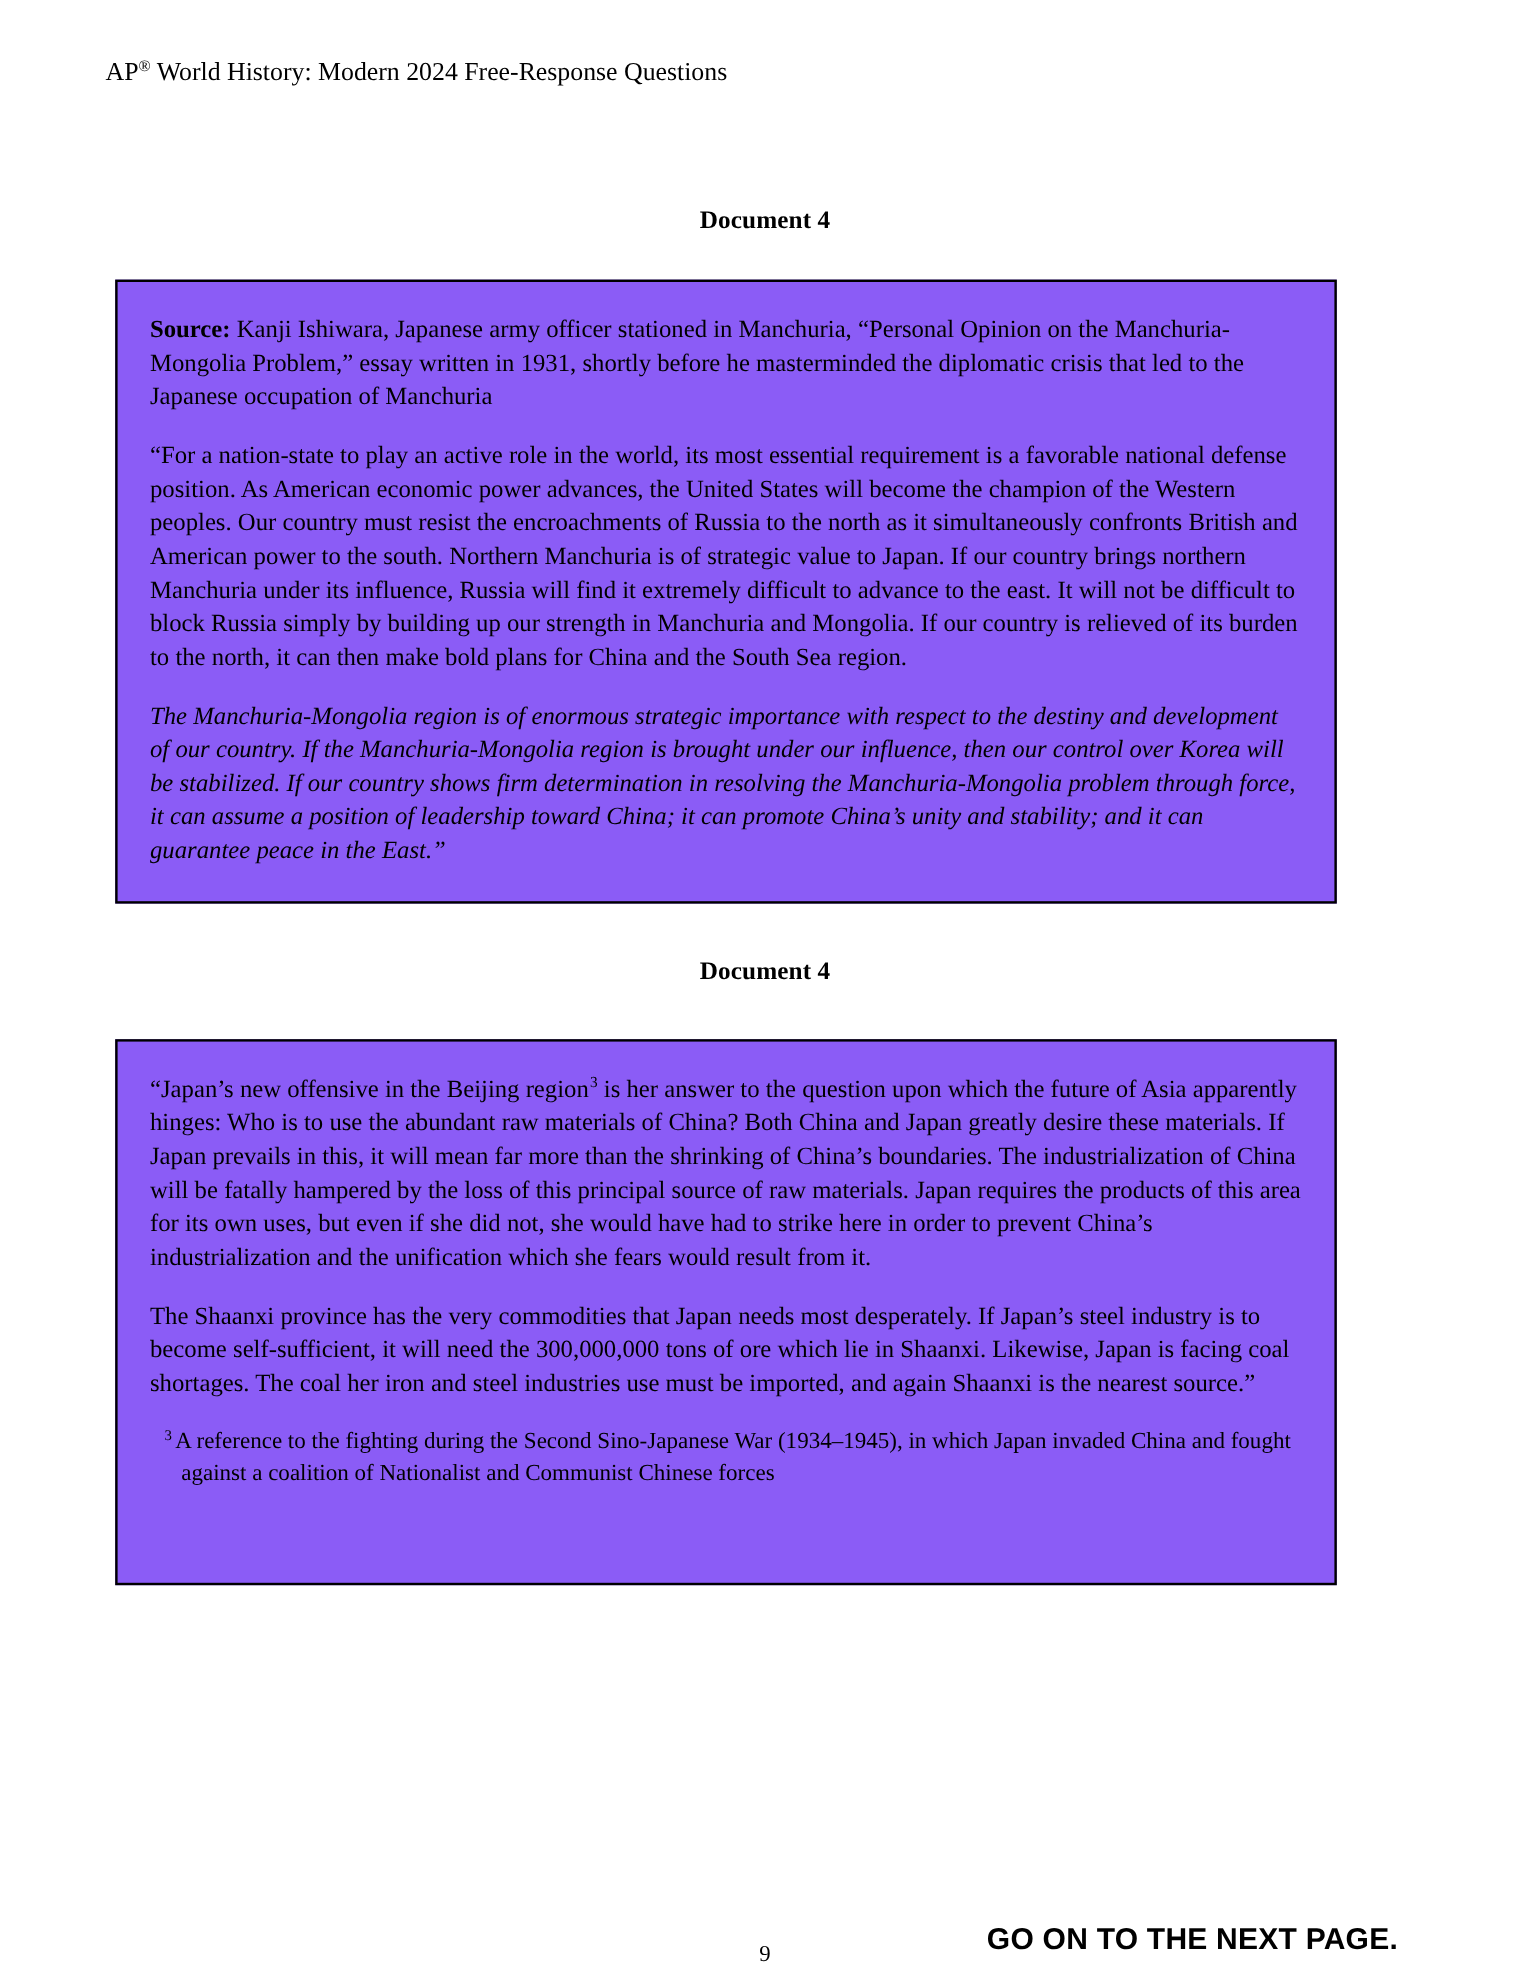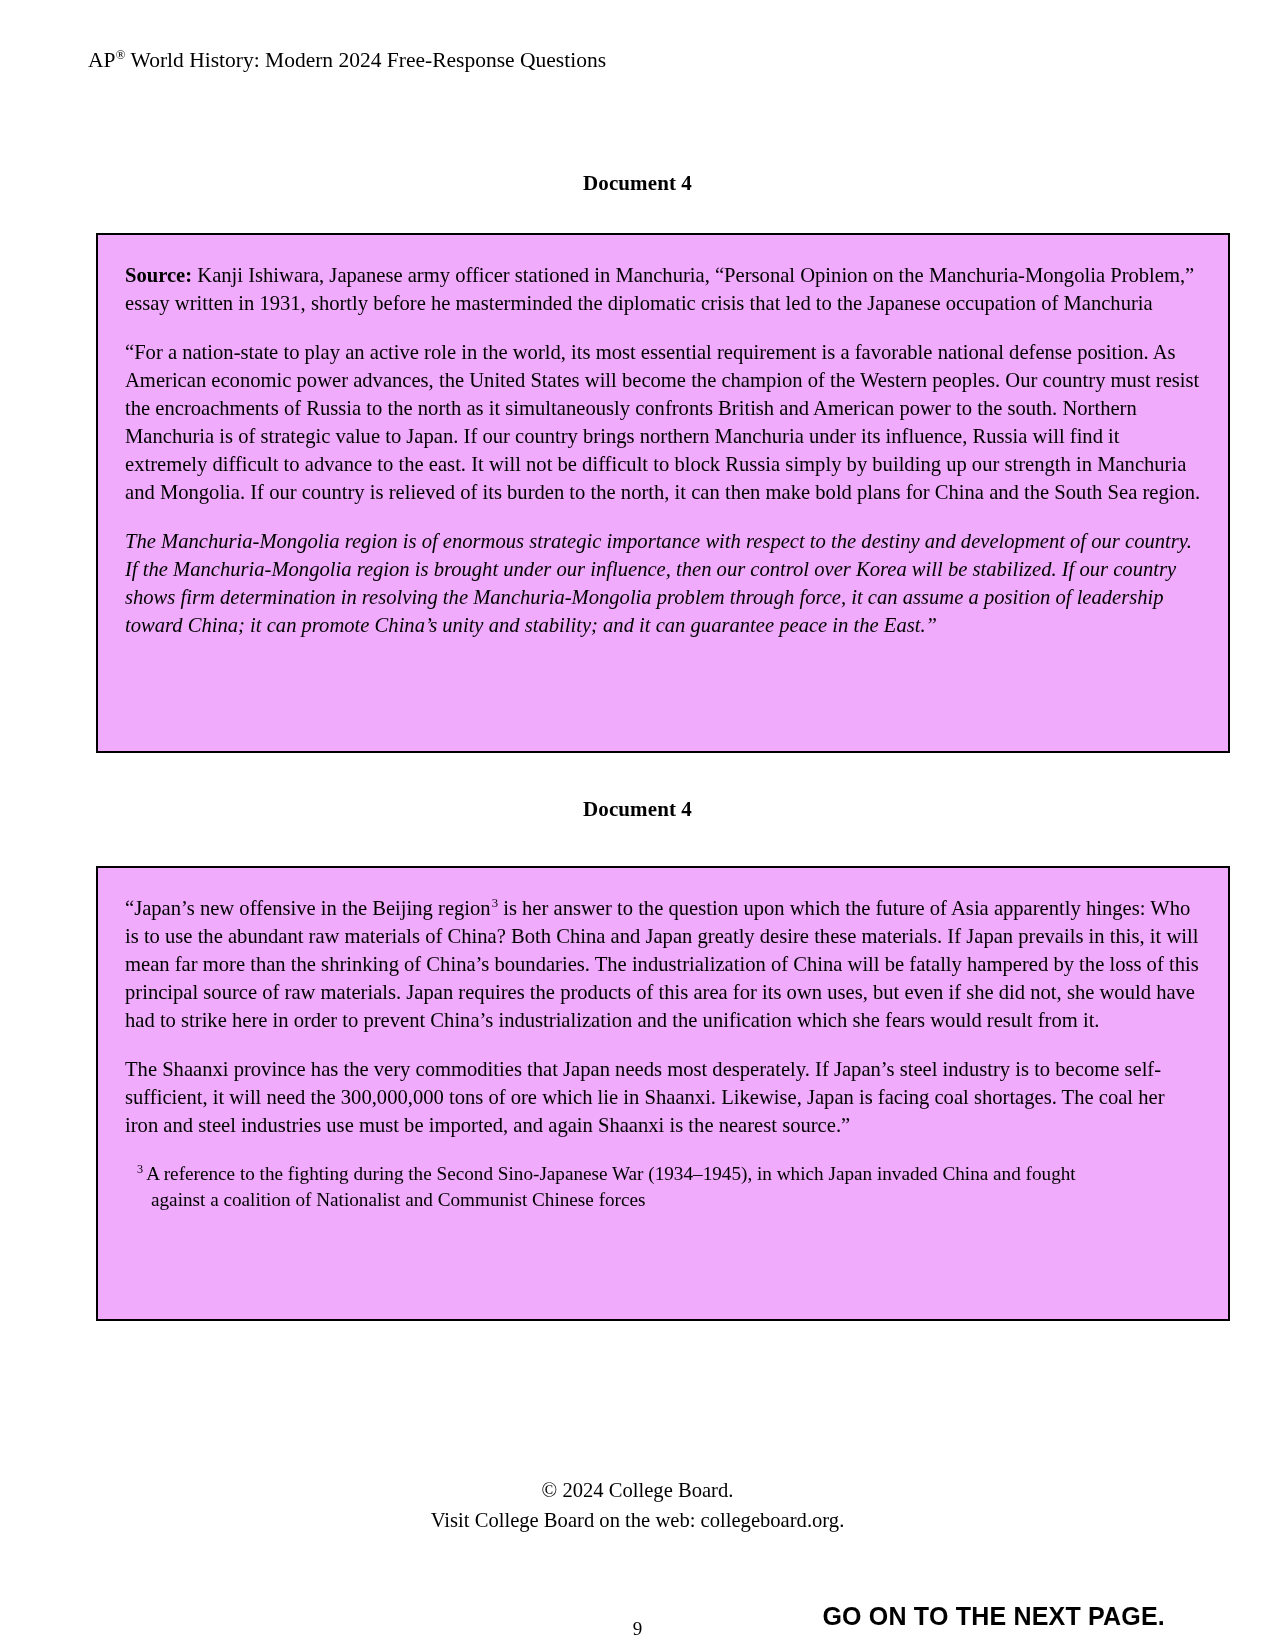--- a/index.html
+++ b/index.html
@@ -48,24 +48,24 @@
     font-size: 21px;
     letter-spacing: 0.1px;
   }
   #doc4-heading { top: 139px; }
   #doc5-heading { top: 765px; }
 
   
   .doc-box {
     position: absolute;
     left: 96px;
-    width: 1134px;
+    width: 1018px;
     border: 2px solid #000;
     box-sizing: border-box;
-    background: #f0abfc;
+    background: #8b5cf6;
   }
   #doc4-box { top: 201px; height: 520px; }
   #doc5-box { top: 834px; height: 455px; }
 
   .doc-inner {
     padding: 26px 26px 20px 27px;
   }
 
   p.body-text {
     margin: 0 0 21px 0;
@@ -161,22 +161,18 @@
       <p class="body-text">
         <span>“Japan’s new offensive in the Beijing region</span><sup class="fn-ref">3</sup><span> is her answer to the question upon which the future of Asia apparently hinges: Who is to use the abundant raw materials of China? Both China and Japan greatly desire these materials. If Japan prevails in this, it will mean far more than the shrinking of China’s boundaries. The industrialization of China will be fatally hampered by the loss of this principal source of raw materials. Japan requires the products of this area for its own uses, but even if she did not, she would have had to strike here in order to prevent China’s industrialization and the unification which she fears would result from it.</span>
       </p>
       <p class="body-text">The Shaanxi province has the very commodities that Japan needs most desperately. If Japan’s steel industry is to become self-sufficient, it will need the 300,000,000 tons of ore which lie in Shaanxi. Likewise, Japan is facing coal shortages. The coal her iron and steel industries use must be imported, and again Shaanxi is the nearest source.”</p>
       <p class="footnote">
         <sup>3</sup><span class="fn-body">A reference to the fighting during the Second Sino-Japanese War (1934–1945), in which Japan invaded China and fought against a coalition of Nationalist and Communist Chinese forces</span>
       </p>
     </div>
   </div>
 
-  <div class="footer-block">
-    <div>© 2024 College Board.</div>
-    <div>Visit College Board on the web: collegeboard.org.</div>
-  </div>
 
   <div class="page-number">9</div>
 
   <div class="go-on">GO ON TO THE NEXT PAGE.</div>
 
 </div>
 
 </body></html>

